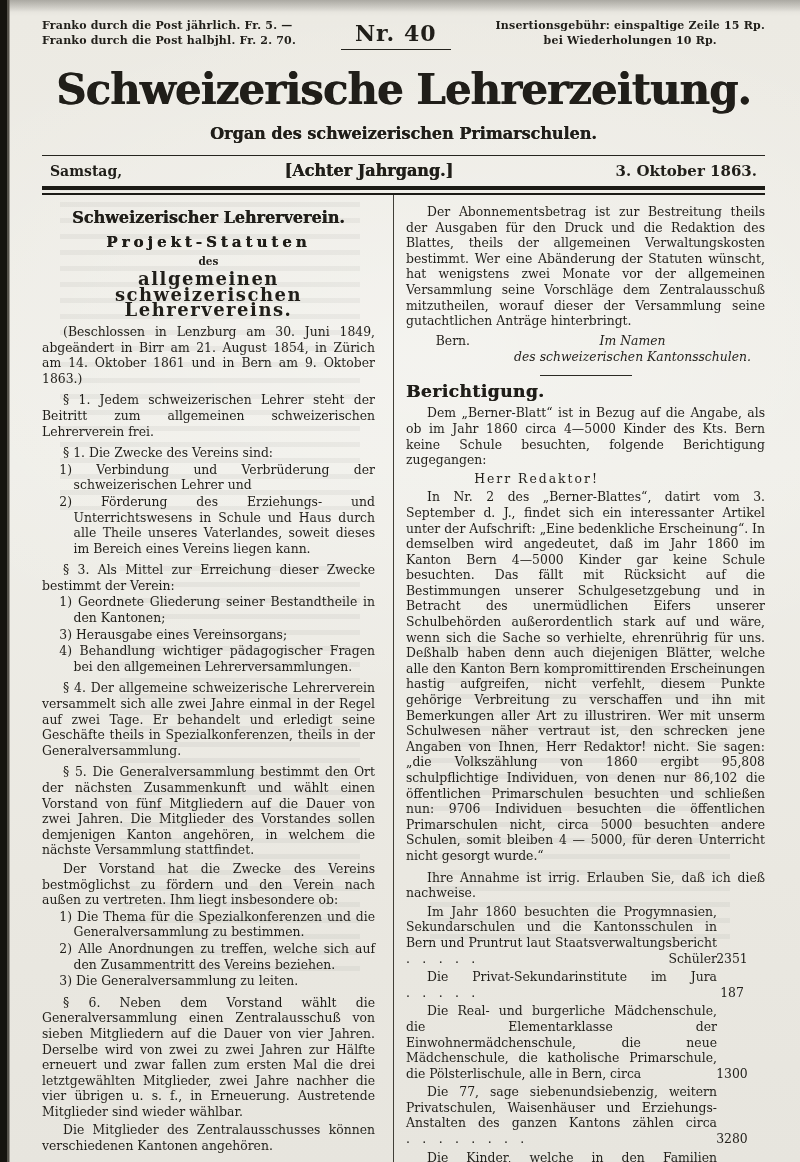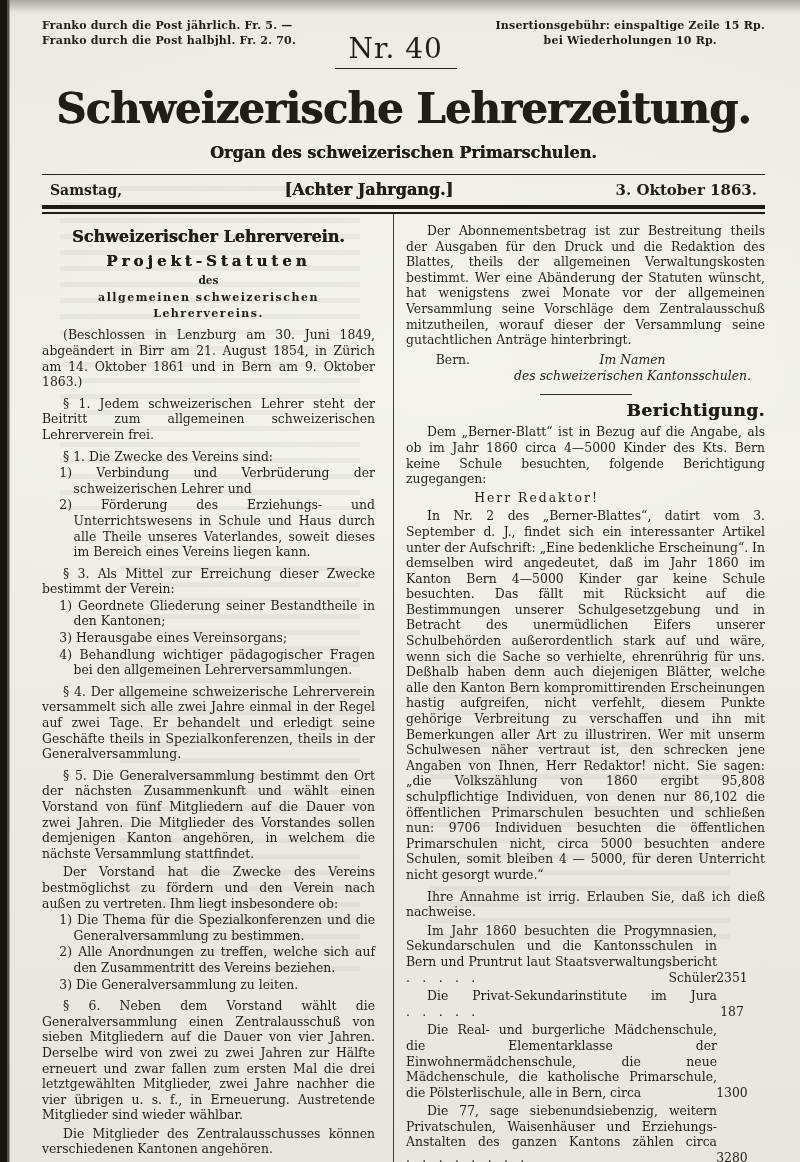--- a/index.html
+++ b/index.html
@@ -18,52 +18,52 @@
   .g1{left:60px;top:180px;width:300px;height:330px;}
   .g2{left:430px;top:640px;width:300px;height:300px;}
   .g3{left:120px;top:560px;width:240px;height:420px;}
 
   .sheet{position:relative;z-index:2;padding:18px 35px 0 42px;}
 
   
   .mast-row{display:flex;align-items:flex-start;justify-content:space-between;}
   .mast-small{font-size:11px;font-weight:bold;line-height:15px;letter-spacing:.2px;}
   .mast-small.right{text-align:center;}
-  .mast-issue{font-size:28px;font-weight:normal;letter-spacing:1px;border-bottom:1.5px solid #23221d;padding:0 14px 3px;margin-top:14px;}
+  .mast-issue{font-size:22px;font-weight:bold;letter-spacing:1px;border-bottom:1.5px solid #23221d;padding:0 14px 3px;margin-top:2px;}
   .title{margin:14px 0 0;text-align:center;font-size:42px;line-height:52px;font-weight:bold;letter-spacing:-1px;white-space:nowrap;
          text-shadow:.6px 0 currentColor;}
   .subtitle{margin-top:8px;text-align:center;font-size:16px;font-weight:bold;text-shadow:.3px 0 currentColor;}
   .rule-thin{border-top:1.2px solid #26251f;margin-top:12px;}
   .dateline{display:flex;align-items:baseline;justify-content:space-between;padding:5px 8px 6px;font-weight:bold;}
   .dl-day{font-size:14px;}
   .dl-vol{font-size:16px;text-shadow:.4px 0 currentColor;}
   .dl-date{font-size:15px;}
   .rule-double{border-top:4px solid #1c1b16;border-bottom:2px solid #1c1b16;height:3px;}
 
   
   .columns{position:relative;display:flex;margin-top:9px;}
   .col-divider{position:absolute;left:351px;top:-9px;bottom:-900px;width:1px;background:#413f38;}
   .col{font-size:12.4px;line-height:15.6px;text-align:justify;}
   .col-left{width:333px;flex:none;padding-right:18px;box-sizing:content-box;}
   .col-right{flex:1;padding-left:13px;}
 
   h3.art-head{margin:4px 0 2px;text-align:center;font-size:16px;line-height:20px;font-weight:bold;text-shadow:.3px 0 currentColor;}
   .doc-title{margin-top:7px;text-align:center;font-size:15px;font-weight:bold;letter-spacing:4px;text-shadow:.3px 0 currentColor;}
   .doc-des{margin-top:3px;text-align:center;font-size:10.5px;font-weight:bold;}
-  .doc-sub{margin-top:2px;text-align:center;font-size:11px;font-weight:bold;letter-spacing:1.5px;}
+  .doc-sub{margin-top:2px;text-align:center;font-size:18px;font-weight:bold;letter-spacing:1.5px;}
   p.para{margin:0;text-indent:1.7em;}
   p.para.sect{margin-top:6px;}
   p.para.tight{margin-top:3px;}
   .li{margin:1px 0 0;padding-left:2.55em;text-indent:-1.15em;}
   .sig{display:flex;margin-top:4px;}
   .sig-place{margin-left:2.4em;}
   .sig-right{margin-left:auto;margin-right:14px;text-align:center;font-style:italic;}
   .sig-right div{line-height:16px;}
   .sep-rule{width:92px;border-top:1.1px solid #2b2a24;margin:10px auto 8px;}
-  h3.notice-head{margin:2px 0 6px;text-align:right;font-size:17px;font-weight:bold;letter-spacing:.5px;text-shadow:.4px 0 currentColor;}
+  h3.notice-head{margin:2px 0 6px;text-align:left;font-size:17px;font-weight:bold;letter-spacing:.5px;text-shadow:.4px 0 currentColor;}
   .salutation{margin-top:3px;padding-left:5.5em;letter-spacing:2px;}
   .entry{position:relative;margin-top:3px;padding-right:48px;text-indent:1.7em;}
   .entry .eunit{position:absolute;right:48px;bottom:0;white-space:nowrap;text-indent:0;}
   .entry .eval{position:absolute;right:16px;bottom:0;min-width:34px;text-align:center;text-indent:0;}
 </style>
 </head>
 <body>
 
 <div class="scan-edge-left"></div>
 <div class="scan-top-shade"></div>

